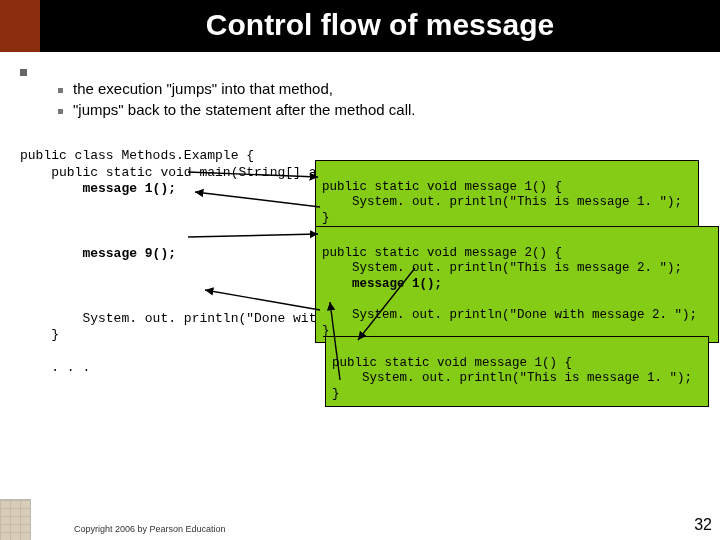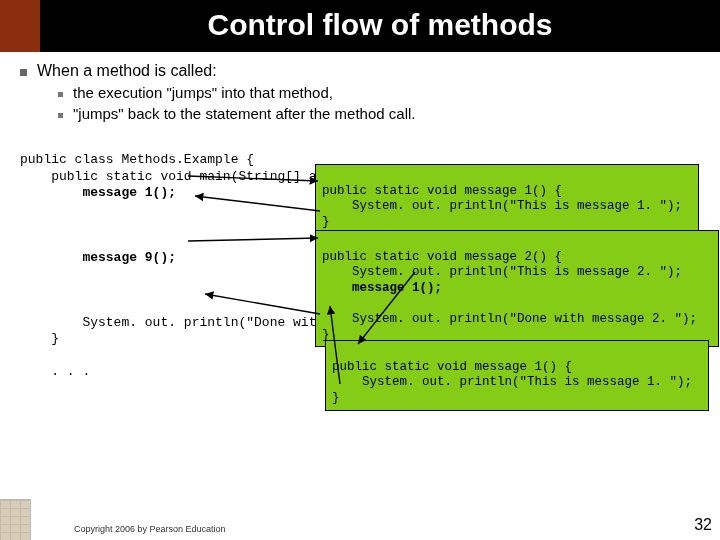--- a/index.html
+++ b/index.html
@@ -98,26 +98,25 @@
   svg.arrows {
     position: absolute;
     top: 0;
     left: 0;
     pointer-events: none;
   }
 </style>
 </head>
 <body>
 
-<div class="title-bar">Control flow of methods</div>
+<div class="title-bar">Control flow of message</div>
 
 <div class="content">
   <div class="bullet-row">
     <div class="sq"></div>
-    <div>When a method is called:</div>
   </div>
   <div class="bullet-row sub">
     <div class="sq small"></div>
     <div>the execution "jumps" into that method,</div>
   </div>
   <div class="bullet-row sub">
     <div class="sq small"></div>
     <div>"jumps" back to the statement after the method call.</div>
   </div>
 

